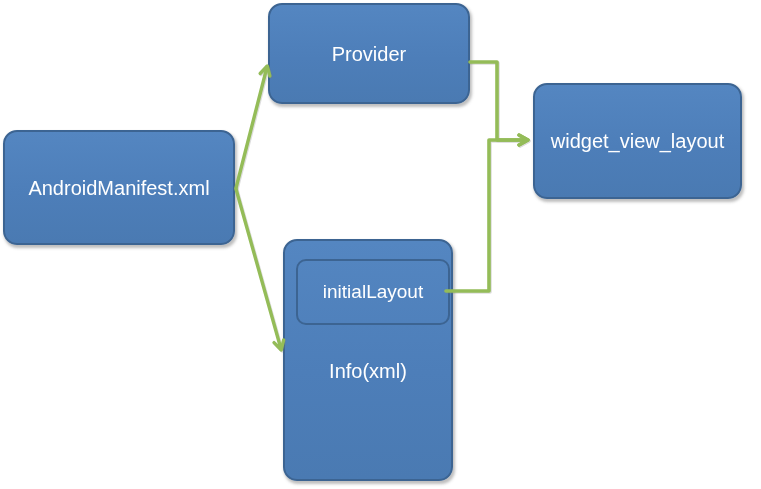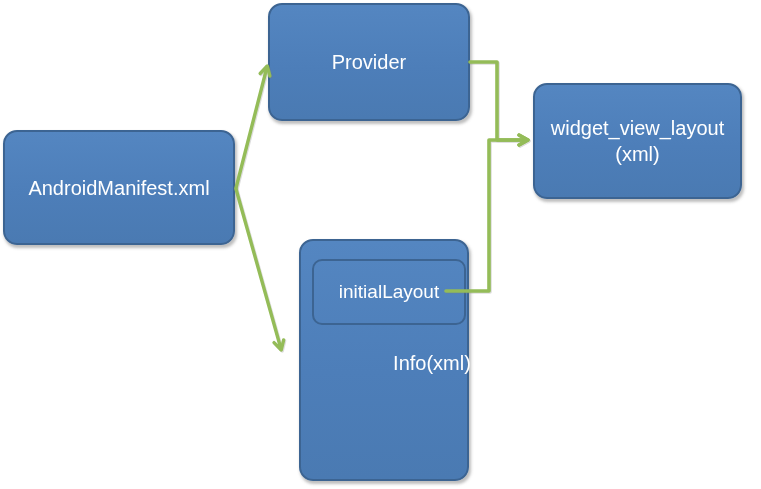--- a/index.html
+++ b/index.html
@@ -24,45 +24,44 @@
     color: #ffffff;
     display: flex;
     align-items: center;
     justify-content: center;
     text-align: center;
     font-size: 20px;
     line-height: 26px;
     box-shadow: 1.5px 2.5px 3px rgba(110,110,110,0.45);
   }
   .node-manifest { left: 3px;   top: 130px; width: 232px; height: 115px; align-items: center; }
-  .node-provider { left: 268px; top: 3px;   width: 202px; height: 118px; }
+  .node-provider { left: 268px; top: 3px;   width: 202px; height: 101px; }
   .node-widget   { left: 533px; top: 83px;  width: 209px; height: 116px; }
   .node-info     { left: 283px; top: 239px; width: 170px; height: 242px;
-                   display: block; margin-left: 16px; }
+                   display: block; }
   .node-initial {
     position: absolute;
     left: 11px; top: 18px;
     width: 150px; height: 62px;
     border-radius: 10px;
     box-shadow: none;
     background: transparent;
     border: 2.5px solid #3c6492;
     display: flex;
     align-items: center;
     justify-content: center;
     font-size: 19px;
   }
   .info-label {
     position: absolute;
-    left: 0; top: 108px;
+    left: 0; top: 116px;
     width: 100%;
     text-align: center;
     line-height: 28px;
     font-size: 20px;
-    padding-left: 48px;
   }
   .connector-layer {
     position: absolute;
     left: 0; top: 0;
     width: 761px;
     height: 489px;
     pointer-events: none;
     z-index: 5;
     filter: drop-shadow(1px 1.5px 0.5px rgba(120,120,120,0.25));
   }
@@ -76,21 +75,20 @@
     <span>AndroidManifest.xml</span>
   </div>
 
   <div class="node node-provider">
     <span>Provider</span>
   </div>
 
   <div class="node node-widget">
     <span>
       <span style="display:block">widget_view_layout</span>
-      <span style="display:block">(xml)</span>
     </span>
   </div>
 
   <div class="node node-info">
     <div class="node-initial">
       <span>initialLayout</span>
     </div>
     <div class="info-label">Info(xml)</div>
   </div>
 

